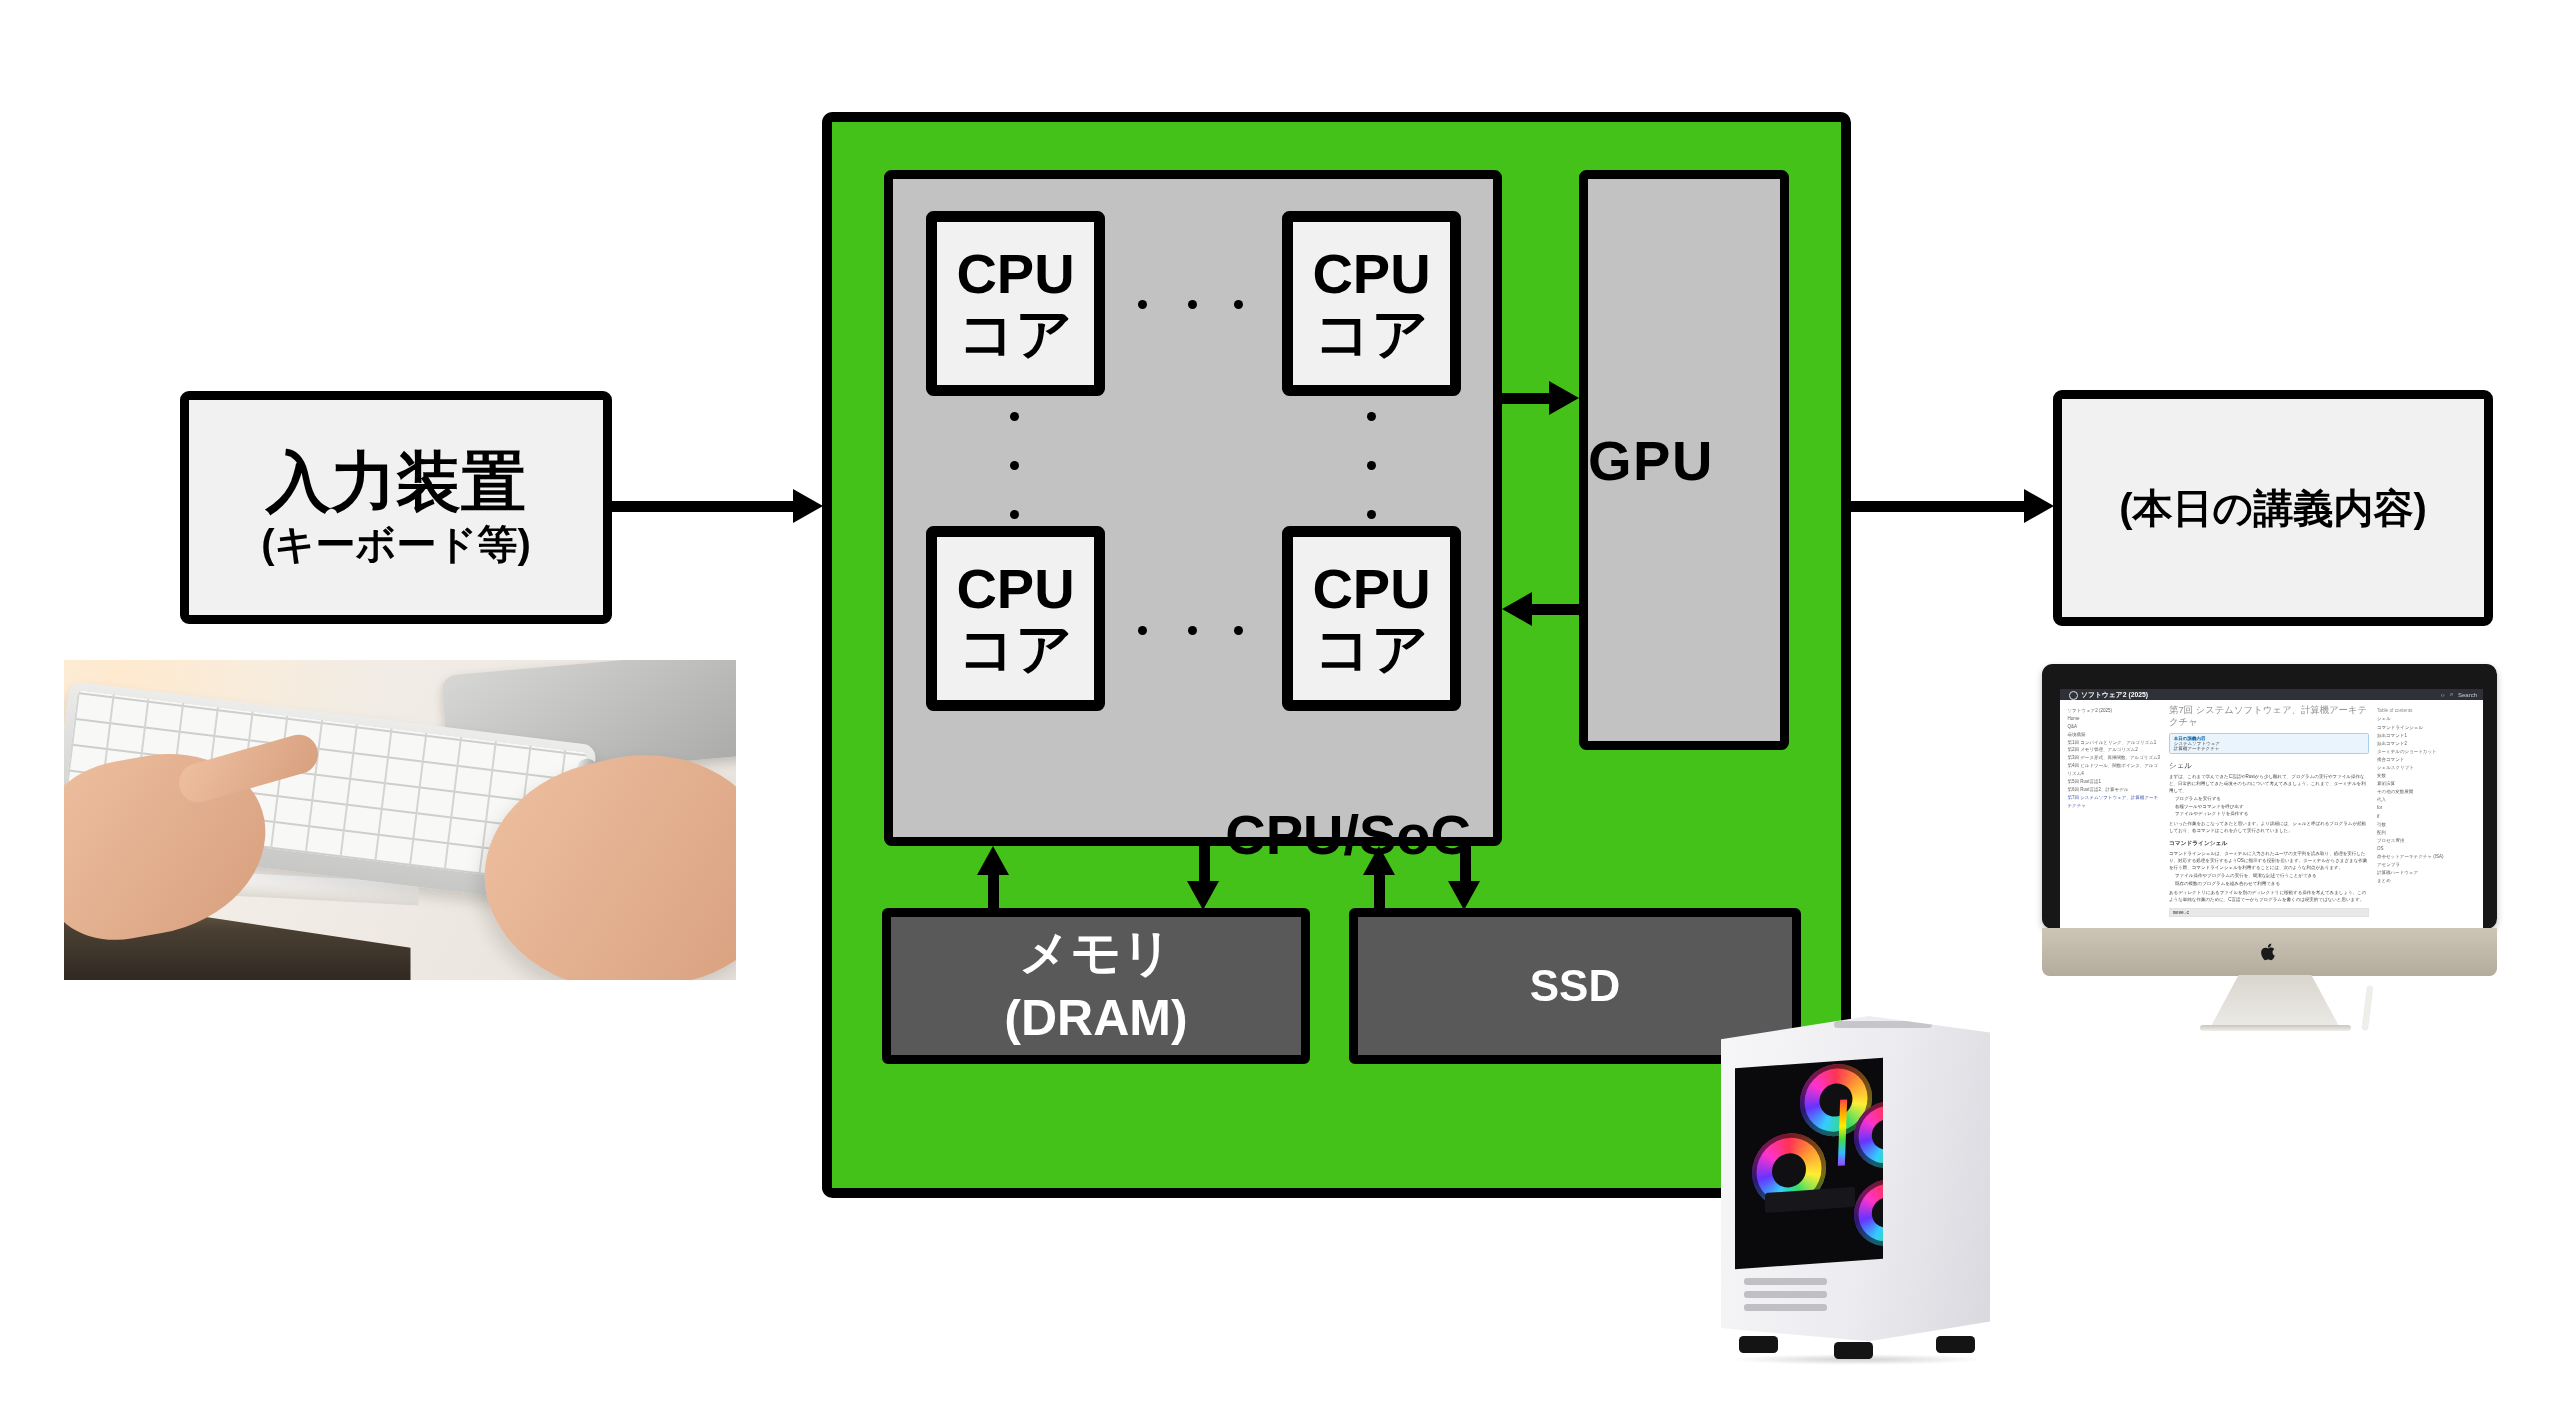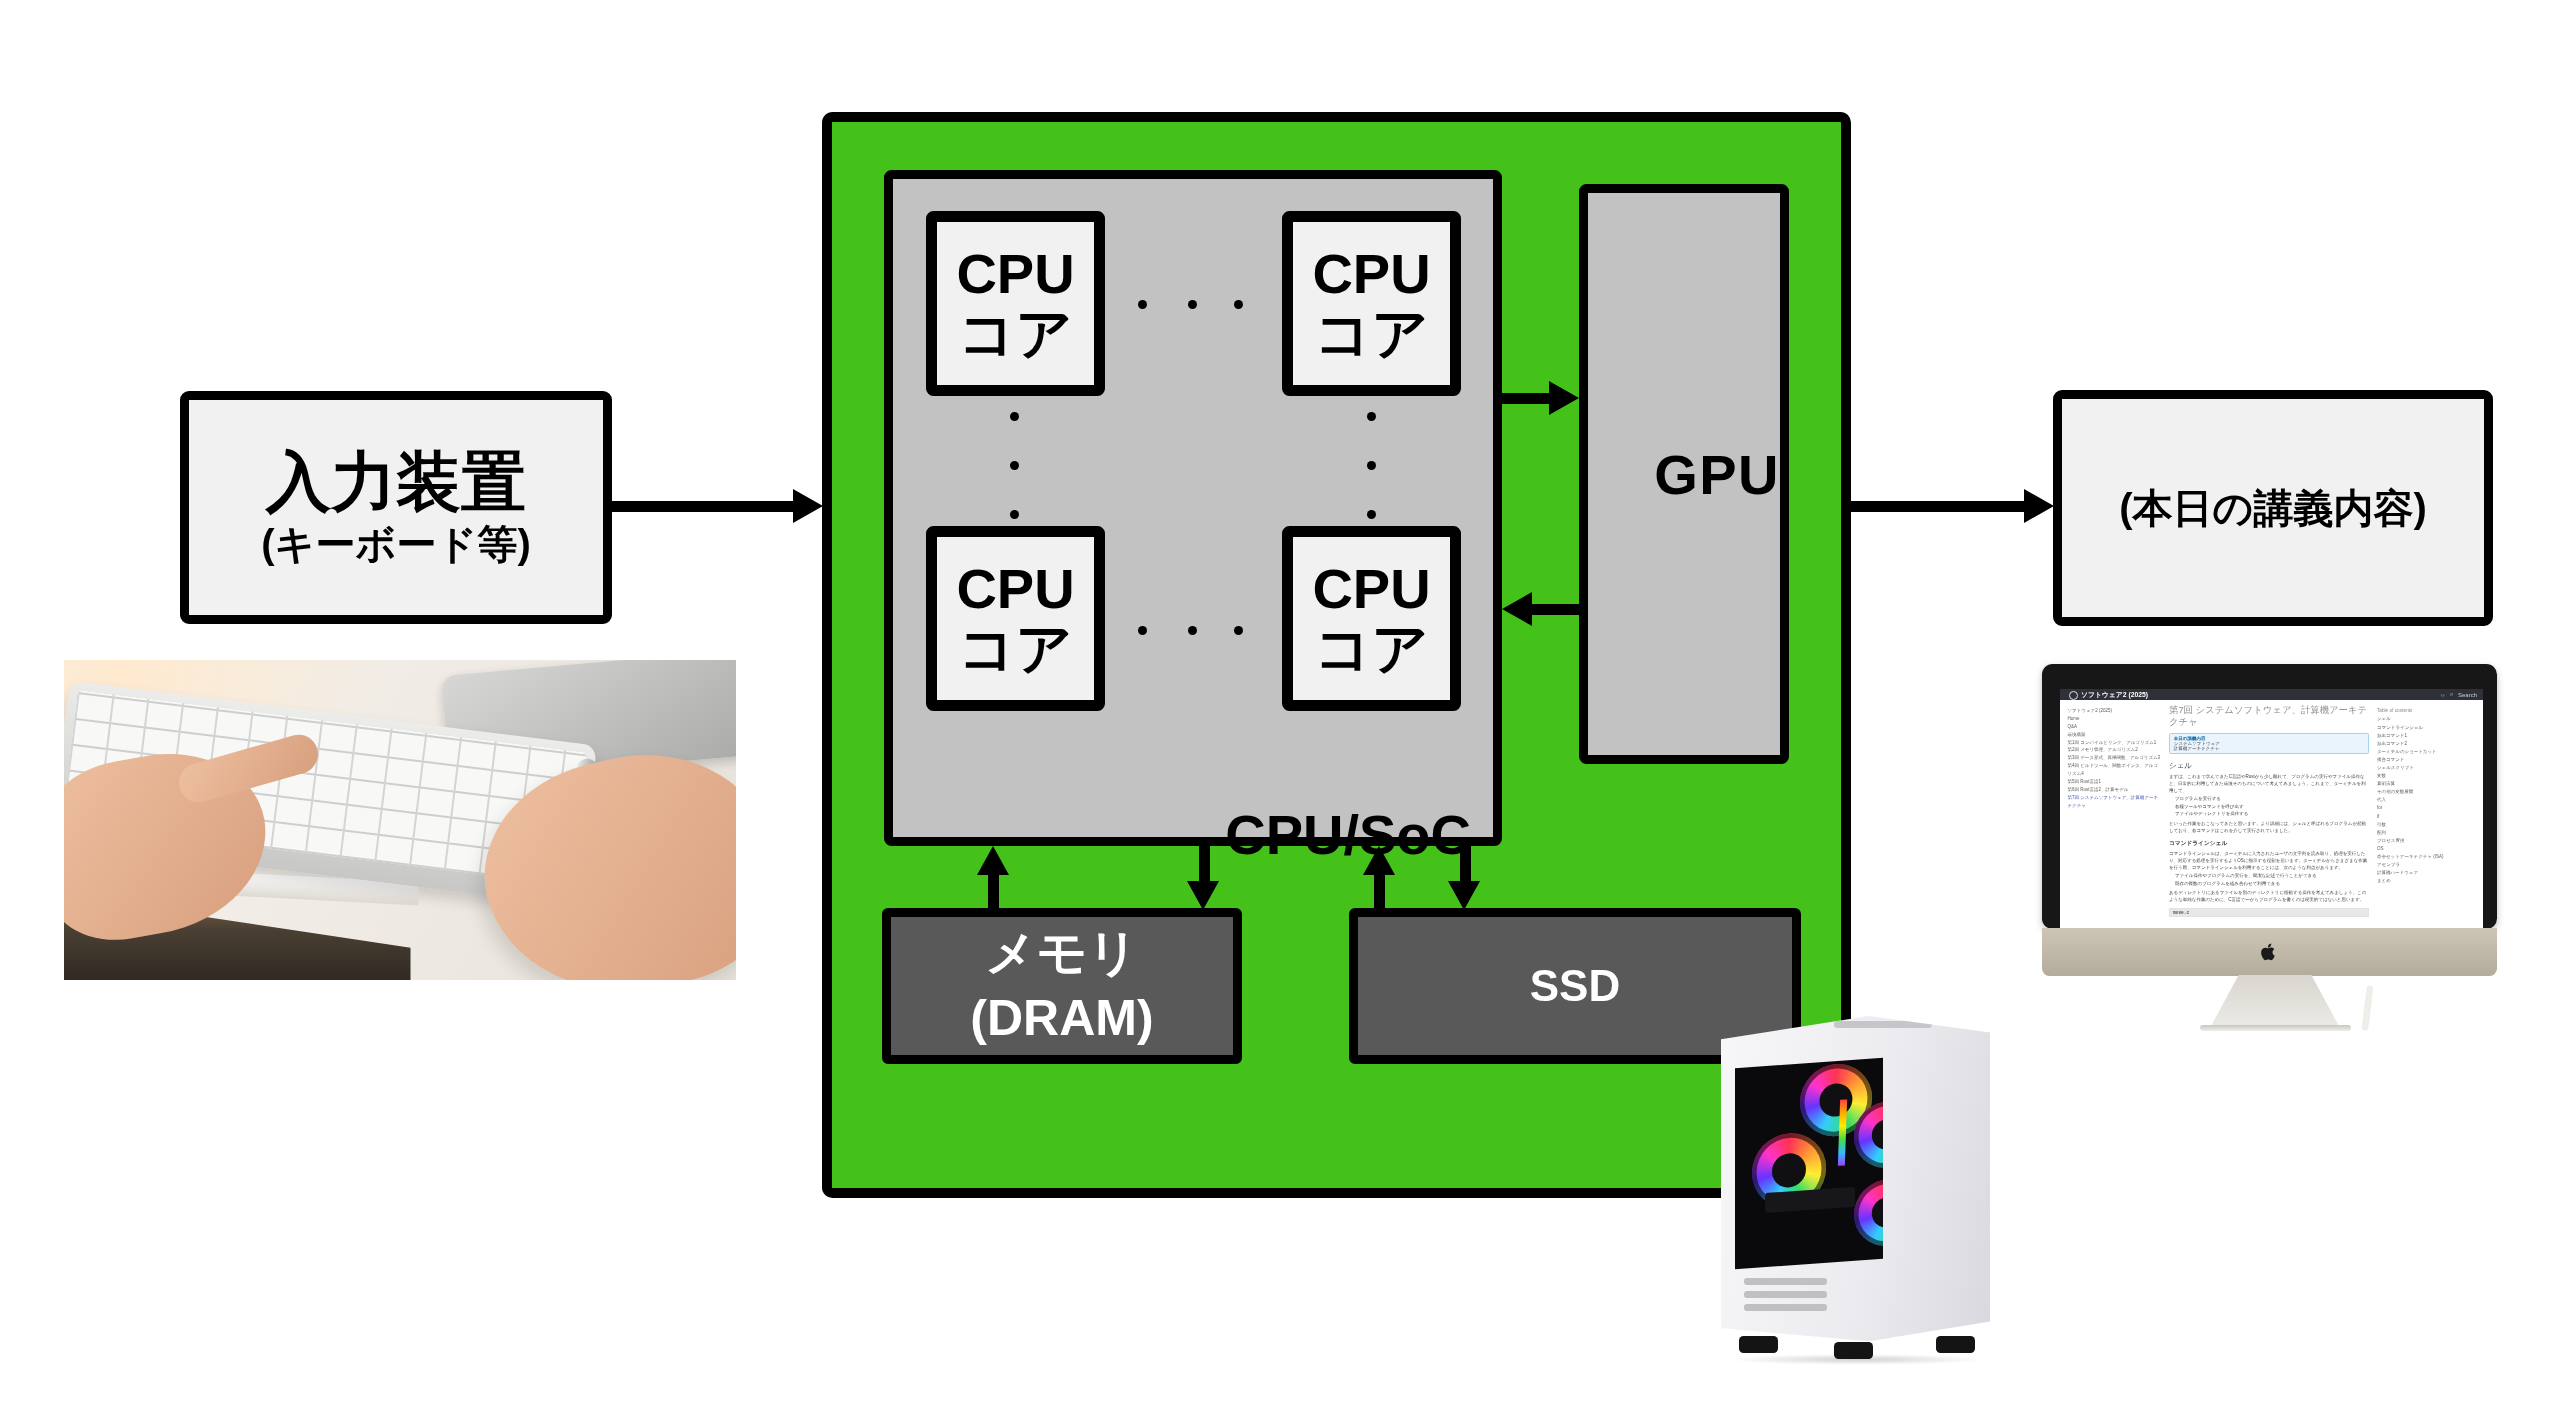--- a/index.html
+++ b/index.html
@@ -172,30 +172,30 @@
   <div class="dot" style="left:1138px;top:626px;"></div>
   <div class="dot" style="left:1188px;top:626px;"></div>
   <div class="dot" style="left:1234px;top:626px;"></div>
   <div class="dot" style="left:1010px;top:412px;"></div>
   <div class="dot" style="left:1010px;top:461px;"></div>
   <div class="dot" style="left:1010px;top:510px;"></div>
   <div class="dot" style="left:1367px;top:412px;"></div>
   <div class="dot" style="left:1367px;top:461px;"></div>
   <div class="dot" style="left:1367px;top:510px;"></div>
 
-  <div class="blkbox panel" style="left:1579px;top:184px;width:210px;height:580px;display:flex;align-items:center;justify-content:flex-end;">
+  <div class="blkbox panel" style="left:1579px;top:170px;width:210px;height:580px;display:flex;align-items:center;justify-content:flex-start;">
     <div class="gpu-label">GPU</div>
   </div>
 
   <div class="shaft-h" style="left:1502px;top:393px;width:51px;"></div>
   <div class="head-right" style="left:1549px;top:381px;"></div>
   <div class="head-left" style="left:1502px;top:592px;"></div>
   <div class="shaft-h" style="left:1529px;top:604px;width:51px;"></div>
 
-  <div class="blkbox darkbox" style="left:882px;top:908px;width:360px;height:156px;">
+  <div class="blkbox darkbox" style="left:882px;top:908px;width:428px;height:156px;">
     <div class="mem-line">メモリ</div>
     <div class="mem-line">(DRAM)</div>
   </div>
 
   <div class="blkbox darkbox" style="left:1349px;top:908px;width:452px;height:156px;">
     <div class="ssd-line">SSD</div>
   </div>
 
   <div class="head-up" style="left:977px;top:846px;"></div>
   <div class="shaft-v" style="left:988px;top:871px;height:39px;"></div>

